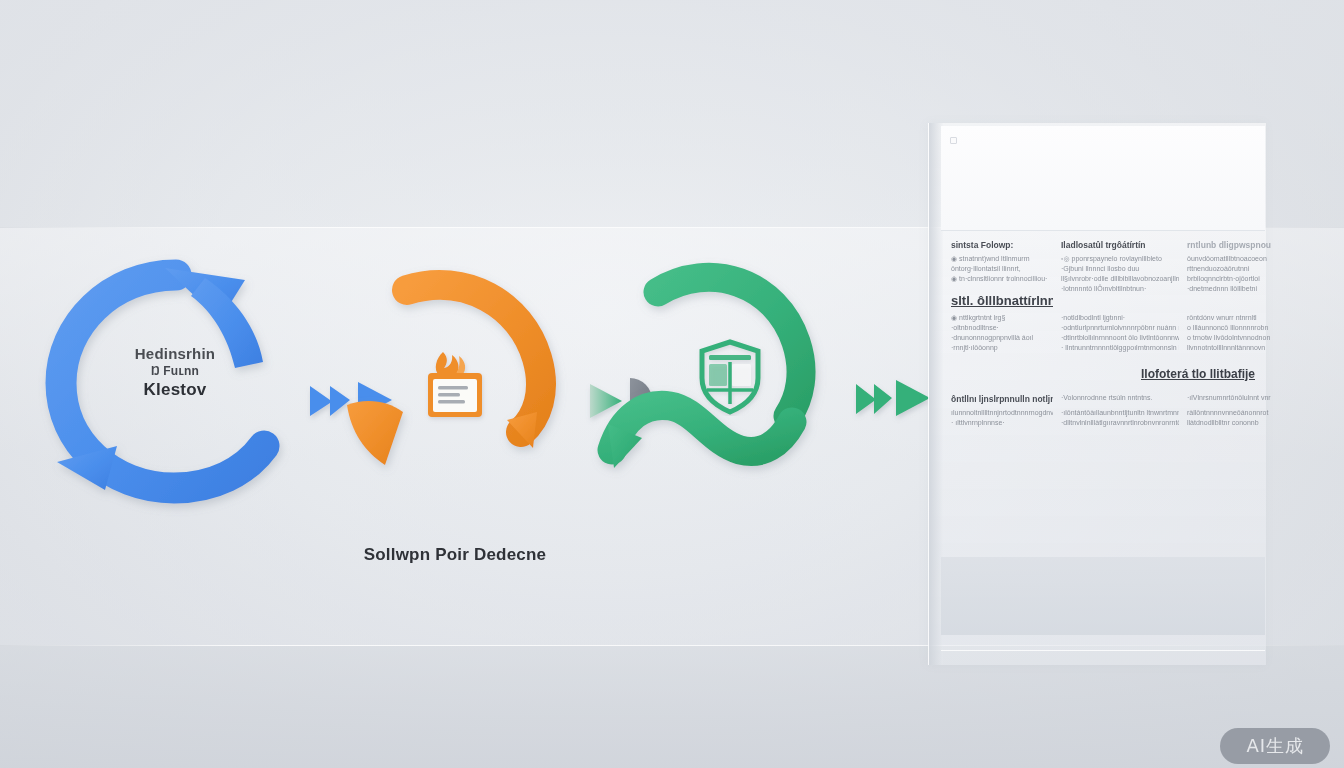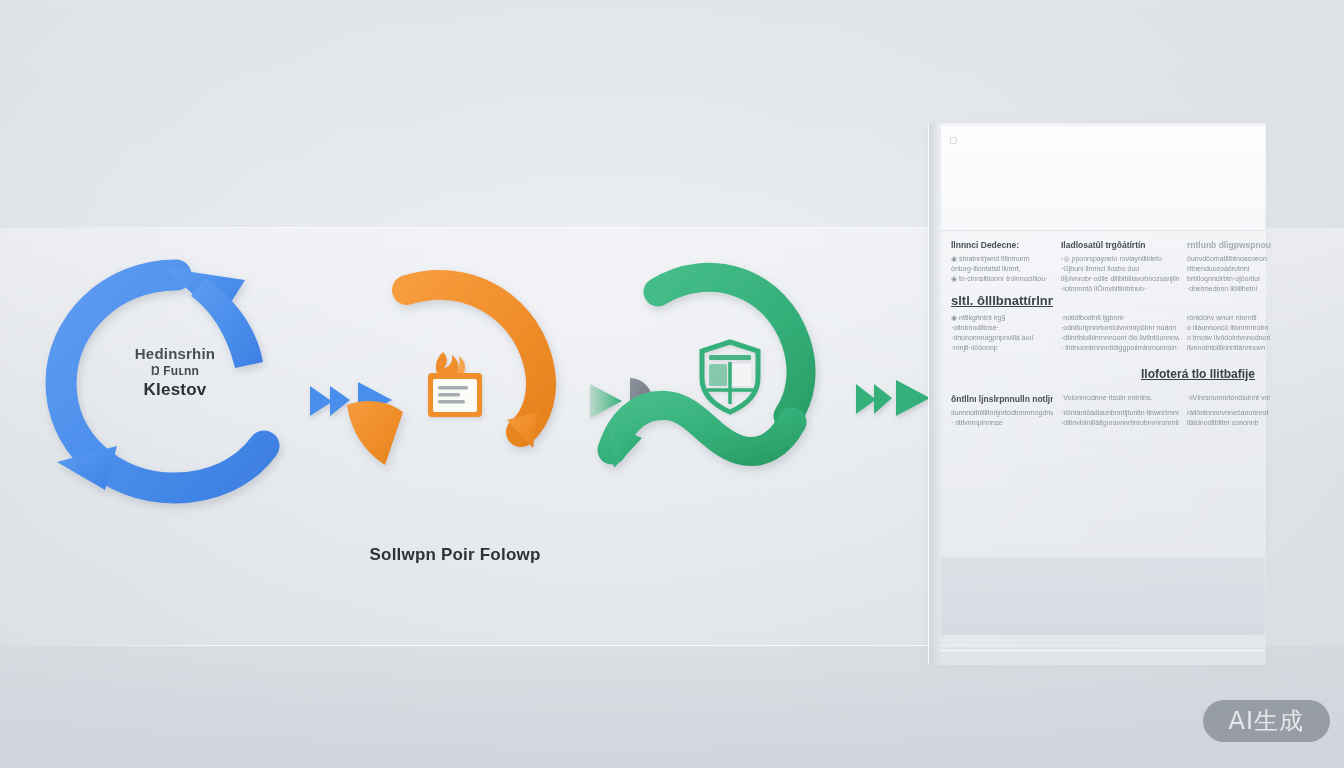--- a/index.html
+++ b/index.html
@@ -190,26 +190,26 @@
     background: rgba(255,255,255,0.8);
   }
   .doc-left-edge {
     position: absolute; left: 0; top: 0; width: 14px; height: 542px;
     background: linear-gradient(90deg, rgba(206,211,218,0.85) 0%, rgba(233,236,240,0.2) 100%);
   }
 
   
   .watermark {
     position: absolute;
-    right: 14px; bottom: 26px;
+    right: 14px; bottom: 4px;
     padding: 9px 26px;
     background: rgba(141,147,156,0.86);
     border-radius: 26px;
     color: #e6e8eb;
-    font-size: 24px;
+    font-size: 18px;
     letter-spacing: 1px;
     line-height: 1;
     font-family: "DejaVu Sans", sans-serif;
     user-select: none;
   }
 </style>
 </head>
 <body>
 
 <div id="stage">
@@ -303,21 +303,21 @@
             <rect x="14" y="31" width="44" height="33" rx="2" fill="#fbfbf8"></rect>
             <g fill="#9aa0a8" opacity="0.85">
               <rect x="19" y="38" width="30" height="3.4" rx="1.5"></rect>
               <rect x="19" y="45" width="22" height="3.4" rx="1.5"></rect>
               <rect x="19" y="52" width="27" height="3.4" rx="1.5"></rect>
             </g>
           </g>
         </svg>
       </div>
 
-      <div class="stage-label">Sollwpn Poir Folowp</div>
+      <div class="stage-label">Sollwpn Poir Dedecne</div>
     </div>
 
     <div class="connector c2">
       <svg width="100" height="60" viewBox="0 0 100 60">
         <defs>
           <linearGradient id="gtri2" x1="0" y1="0" x2="1" y2="0">
             <stop offset="0%" stop-color="#bcd9cb"></stop>
             <stop offset="100%" stop-color="#35b07a"></stop>
           </linearGradient>
           <linearGradient id="ghalf" x1="0" y1="0" x2="1" y2="1">
@@ -394,21 +394,21 @@
 
   <div class="doc-panel">
     <div class="doc-left-edge"></div>
 
     <div class="doc-header">
       <div class="doc-dot"></div>
     </div>
 
     <div class="doc-body">
       <div class="doc-grid">
-        <div class="cell head">llnnnci Dedecne:</div>
+        <div class="cell head">sintsta Folowp:</div>
         <div class="cell head">Iladlosatûl&nbsp;trgôátírtín</div>
         <div class="cell head dim">rntlunb&nbsp;dligpwspnou</div>
       </div>
 
       <div class="doc-grid">
         <div class="cell">◉ stnatnnt)wnd&nbsp;ltllnmurm</div>
         <div class="cell">▫◎&nbsp;pponrspaynelo&nbsp;rovlaynlllbleto</div>
         <div class="cell">ôunvdôomatlllbtnoacoeon</div>
 
         <div class="cell">ôntorg·lllontatsil&nbsp;llinnrt,</div>

